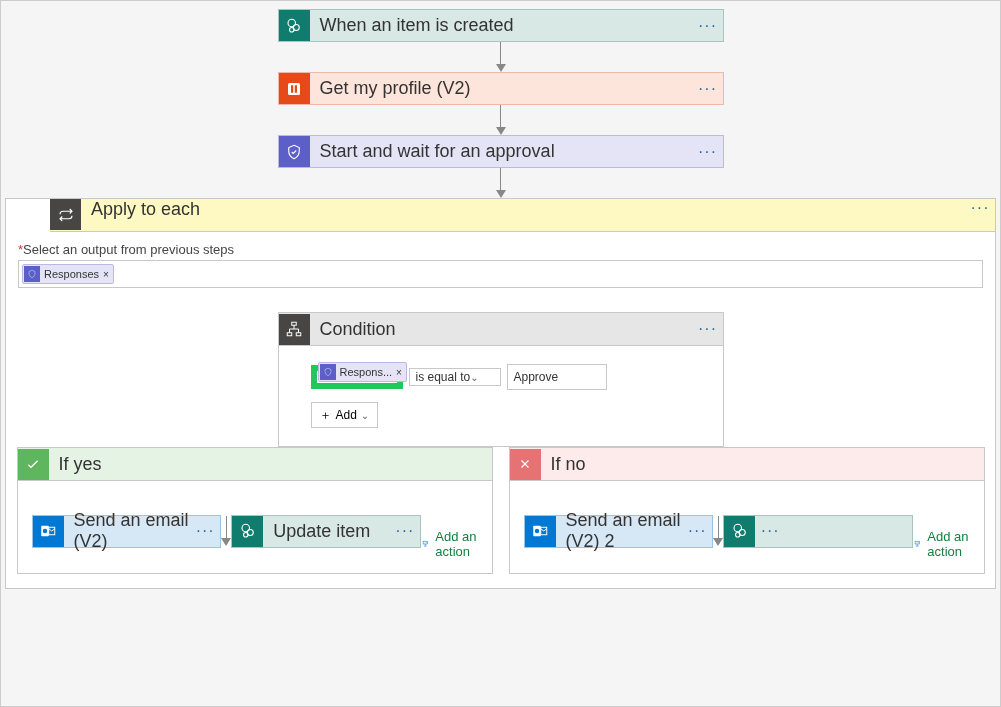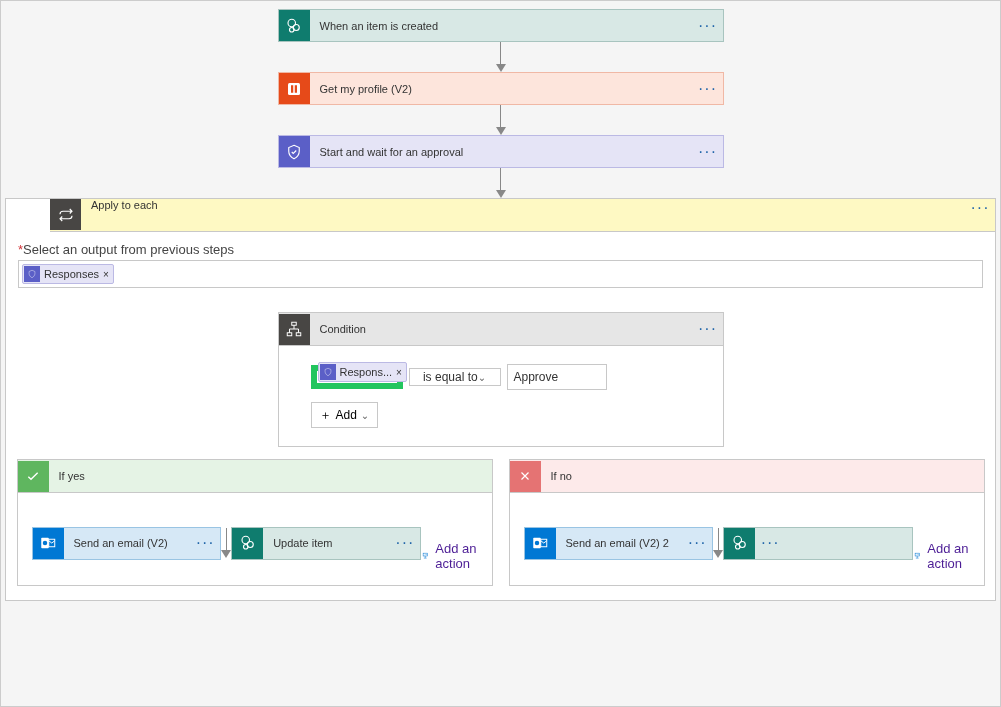--- a/index.html
+++ b/index.html
@@ -38,21 +38,21 @@
   display: flex;
   align-items: center;
   justify-content: center;
   color: #fff;
   flex-shrink: 0;
 }
 .step-icon svg { width: 18px; height: 18px; }
 .step-label {
   flex: 1;
   padding-left: 10px;
-  font-size: 11px;
+  font-size: 18px;
 }
 .step-menu {
   width: 30px;
   text-align: center;
   color: #2266aa;
   font-size: 16px;
   letter-spacing: 1px;
   cursor: pointer;
 }
 .ic-sharepoint { background: #0f7c6e; }
@@ -142,21 +142,21 @@
 .cond-row { display: flex; gap: 6px; margin-bottom: 12px; align-items: center; }
 .cond-left {
   width: 92px; height: 24px;
   border: 6px solid #22c55e;
   display: flex; align-items: flex-end;
   padding: 1px;
 }
 .cond-op {
   width: 92px; height: 16px;
   border: 1px solid #c8c8c8;
-  display: flex; align-items: center; justify-content: center;
+  display: flex; align-items: center; justify-content: flex-start;
   padding: 8px 6px;
   font-size: 12px;
   background: #fff;
   cursor: pointer;
 }
 .cond-right {
   width: 100px; height: 26px;
   border: 1px solid #c8c8c8;
   padding: 0 6px;
   display: flex; align-items: center;
@@ -169,21 +169,21 @@
   padding: 0 8px;
   display: inline-flex;
   align-items: center;
   gap: 4px;
   font-size: 12px;
   cursor: pointer;
 }
 .branches {
   display: flex;
   gap: 16px;
-  margin-top: 12px;
+  margin-top: 0;
   justify-content: center;
 }
 .branch {
   width: 476px;
   border: 1px solid #c8c8c8;
   background: #fff;
 }
 .branch-header {
   height: 33px;
   display: flex;
@@ -195,21 +195,21 @@
 .branch-ic {
   width: 31px; height: 31px;
   display: flex; align-items: center; justify-content: center;
   color: #fff;
 }
 .branch-ic.yes { background: #5fb65f; }
 .branch-ic.no { background: #e57373; }
 .branch-body { padding: 22px 14px 14px 14px; display: flex; flex-direction: row; align-items: center; }
 .branch-body .step-card { width: 446px; }
 .add-action {
-  color: #4c1d95;
+  color: #15803d;
   font-size: 13px;
   display: inline-flex;
   align-items: center;
   gap: 6px;
   margin-top: 26px;
   cursor: pointer;
 }
 .add-action svg { width: 16px; height: 14px; fill: none; stroke: #0078d4; stroke-width: 1.5; }
 .chev { font-size: 10px; color: #666; }
 </style>

